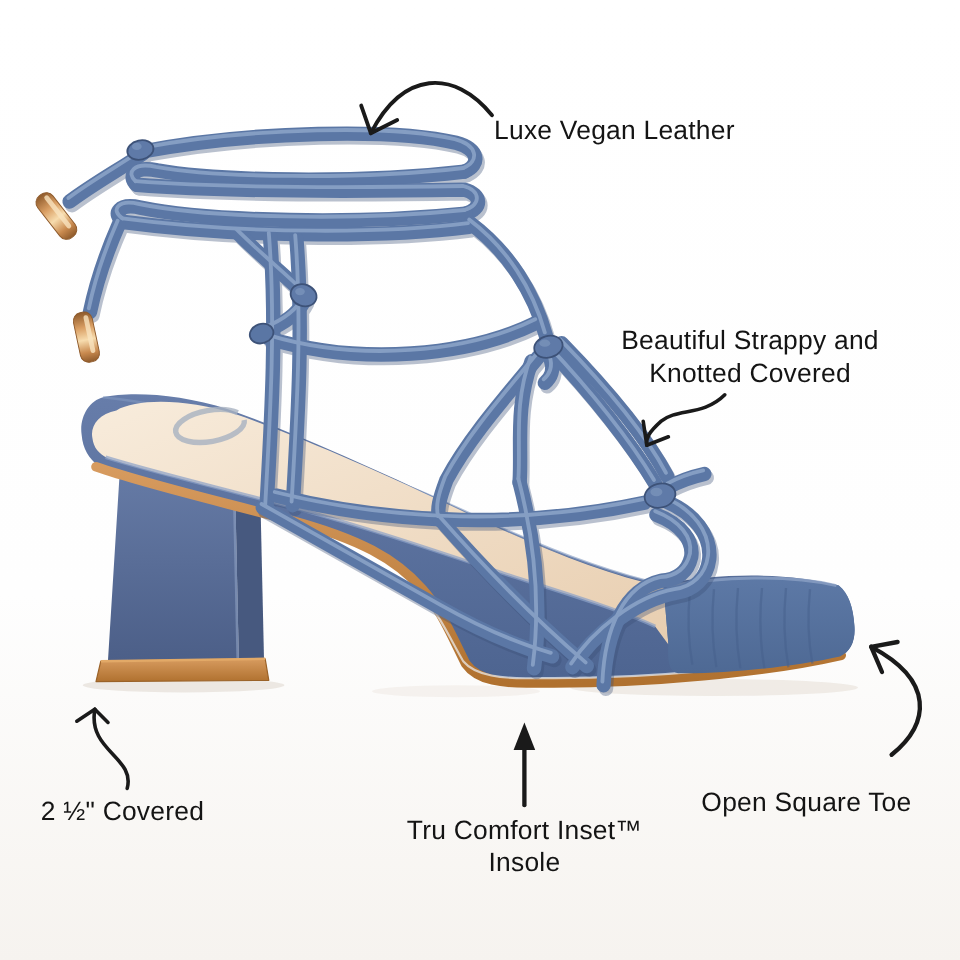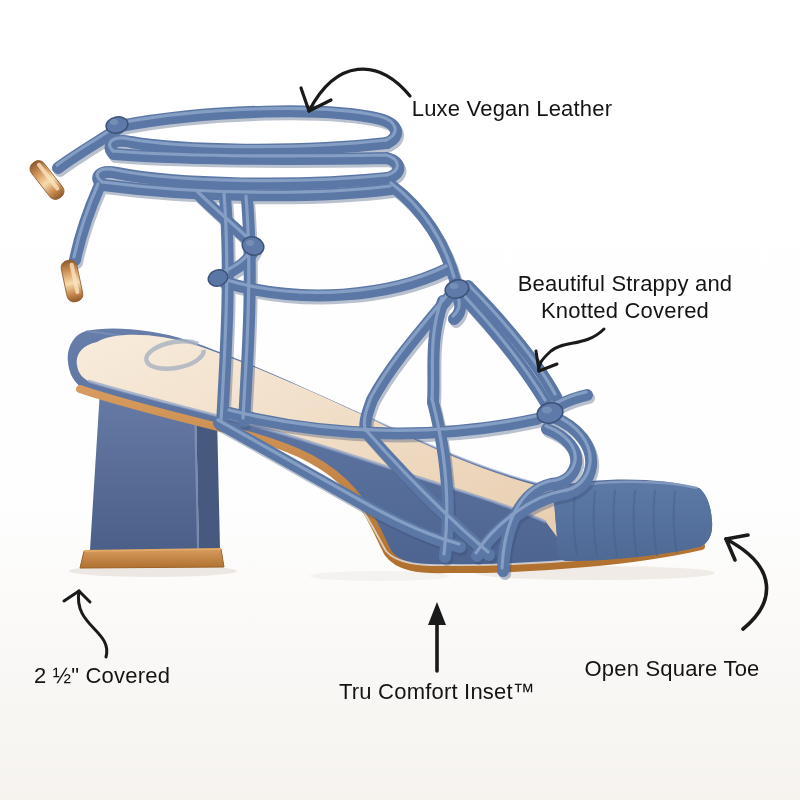--- a/index.html
+++ b/index.html
@@ -214,19 +214,20 @@
     <div>Beautiful Strappy and</div>
     <div>Knotted Covered</div>
   </div>
 
   <div class="callout" style="left:102px;top:662px;">
     <div>2 ½" Covered</div>
   </div>
 
   <div class="callout" style="left:437px;top:678px;">
     <div>Tru Comfort Inset™</div>
+    <div>Insole</div>
   </div>
 
   <div class="callout" style="left:672px;top:632px;margin-top:23px;">
     <span>Open Square Toe</span>
   </div>
 
 </div>
 
 </body></html>

